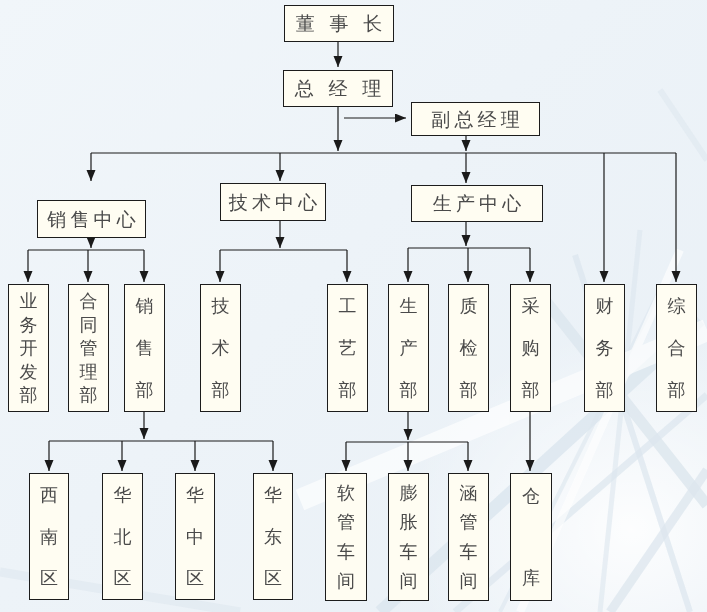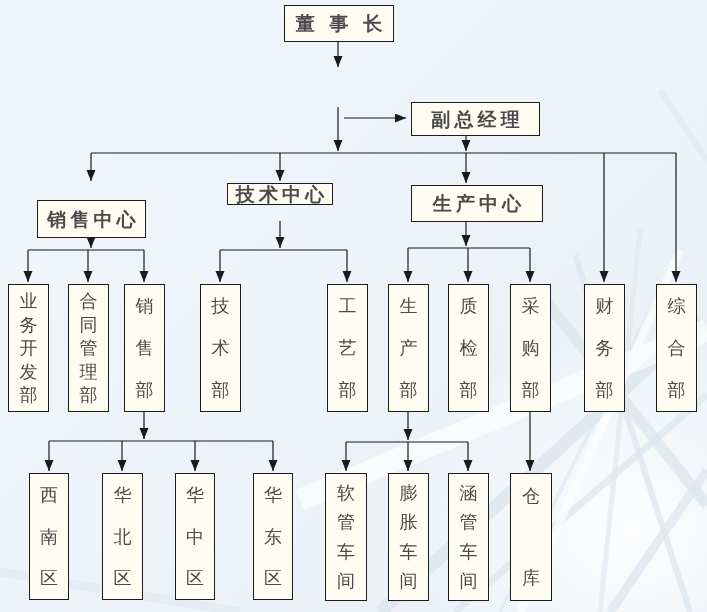--- a/index.html
+++ b/index.html
@@ -17,21 +17,21 @@
   #arrowhead path{fill:var(--line,#1a1a1a);}
 
   .node{
     position:absolute;z-index:3;box-sizing:border-box;
     background:var(--box-fill,#fffdf2);
     border:1.3px solid var(--box-border,#1c1c1c);
     color:var(--text,#4a4a4a);
   }
   .h-box{
     display:flex;align-items:center;justify-content:center;
-    font-size:19px;line-height:1;white-space:nowrap;font-weight:bold;
+    font-size:19px;line-height:1;white-space:nowrap;
   }
   .hb-label.ls-wide{letter-spacing:0.78em;margin-right:-0.78em;}
   .hb-label.ls-med{letter-spacing:0.22em;margin-right:-0.22em;}
   .v-box{
     display:flex;flex-direction:column;align-items:center;justify-content:space-between;
     font-size:18px;line-height:1;
   }
   .v-box span{display:block;}
   .n5{padding:7px 0;}
   .n4{padding:10px 0;}
@@ -118,28 +118,31 @@
     <line x1="346" y1="442" x2="346" y2="471" marker-end="url(#arrowhead)"></line>
     <line x1="408" y1="442" x2="408" y2="471" marker-end="url(#arrowhead)"></line>
     <line x1="468" y1="442" x2="468" y2="471" marker-end="url(#arrowhead)"></line>
 
     <line x1="530" y1="412" x2="530" y2="471" marker-end="url(#arrowhead)"></line>
   </svg>
 
   <div class="node h-box" style="left:284px;top:5px;width:110px;height:37px">
     <span class="hb-label ls-wide">董事长</span>
   </div>
+  <div class="node h-box" style="left:283px;top:70px;width:110px;height:37px">
+    <span class="hb-label ls-wide">总经理</span>
+  </div>
   <div class="node h-box" style="left:411px;top:102px;width:129px;height:34px">
     <span class="hb-label ls-med">副总经理</span>
   </div>
 
   <div class="node h-box" style="left:37px;top:200px;width:109px;height:38px">
     <span class="hb-label ls-med">销售中心</span>
   </div>
-  <div class="node h-box" style="left:227px;top:183px;width:106px;height:22px">
+  <div class="node h-box" style="left:220px;top:183px;width:106px;height:38px">
     <span class="hb-label ls-med">技术中心</span>
   </div>
   <div class="node h-box" style="left:411px;top:185px;width:132px;height:37px">
     <span class="hb-label ls-med">生产中心</span>
   </div>
 
   <div class="node v-box n5" style="left:8px;top:284px;width:41px;height:128px">
       <span>业</span>
       <span>务</span>
       <span>开</span>

